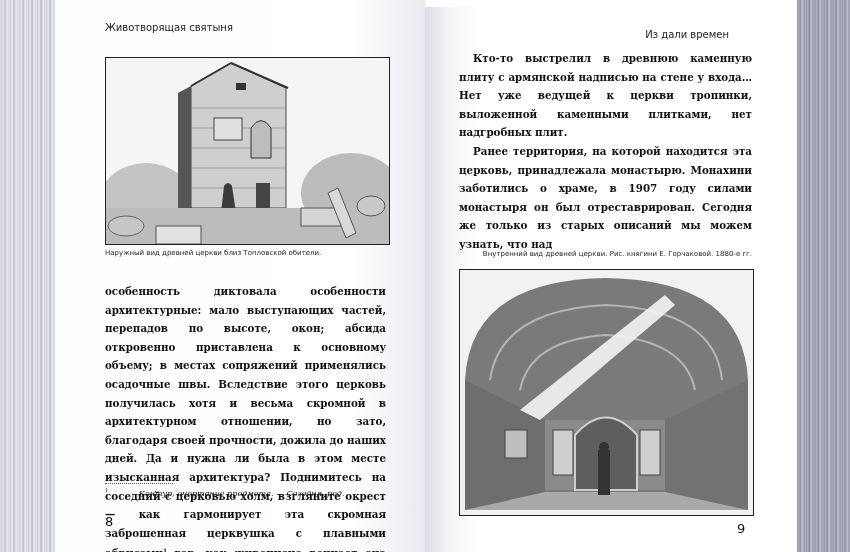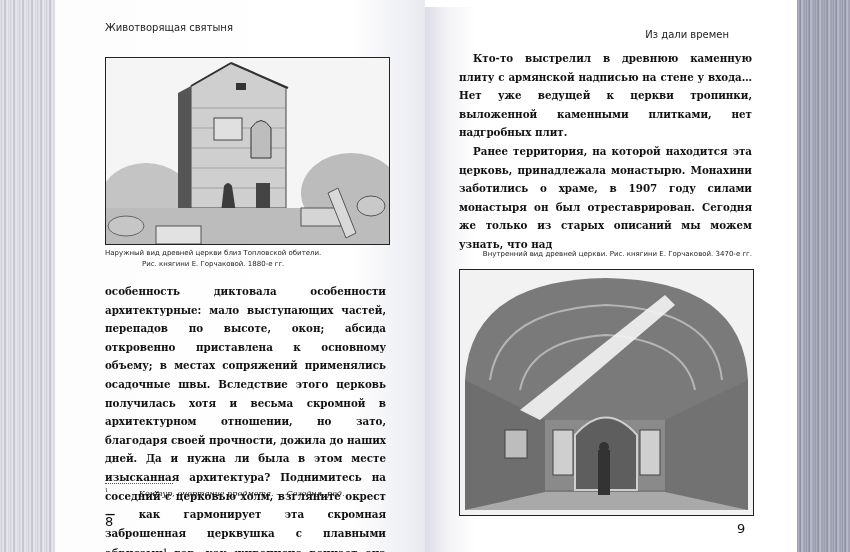--- a/index.html
+++ b/index.html
@@ -99,21 +99,20 @@
       <rect x="50" y="168" width="45" height="18" fill="#e2e2e2" stroke="#555"></rect>
       <rect x="195" y="150" width="40" height="18" fill="#d5d5d5" stroke="#555"></rect>
       <path d="M222,135 L232,130 L250,175 L240,180 Z" fill="#d9d9d9" stroke="#555"></path>
       <ellipse cx="265" cy="148" rx="14" ry="10" fill="#c9c9c9" stroke="#555"></ellipse>
       <ellipse cx="20" cy="168" rx="18" ry="10" fill="#c6c6c6" stroke="#666"></ellipse>
     </svg>
   </div>
 
   <div class="caption cap-left">
     <div>Наружный вид древней церкви близ Топловской обители.</div>
-    <div>Рис. княгини Е. Горчаковой. 1880-е гг.</div>
   </div>
 
   <div class="body-text bt-left">
     <p><span>особенность диктовала особенности архитектурные: мало выступающих частей, перепадов по высоте, окон; абсида откровенно приставлена к основному объему; в местах сопряжений применялись осадочные швы. Вследствие этого церковь получилась хотя и весьма скромной в архитектурном отношении, но зато, благодаря своей прочности, дожила до наших дней. Да и нужна ли была в этом месте изысканная архитектура? Поднимитесь на соседний с церковью холм, взгляните окрест — как гармонирует эта скромная заброшенная церквушка с плавными абрисами</span><sup>1</sup><span> гор, как живописно венчает она высокий холм, у подножия которого блестит небольшое озеро. Поистине — люди, выбравшие для храма это место, обладали непогрешимым эстетическим чутьем и вкусом. Но от убранства</span></p>
   </div>
 
   <div class="footnote-rule"></div>
   <div class="footnote">
     <span class="fn-num">1</span>
     <span class="fn-text">Контур, очертание предмета. — Сегодня. ред.</span>
@@ -123,21 +122,21 @@
 </div>
 
 <div class="page page-right">
   <div class="running-head">Из дали времен</div>
 
   <div class="body-text bt-right">
     <p class="indent">Кто-то выстрелил в древнюю каменную плиту с армянской надписью на стене у входа… Нет уже ведущей к церкви тропинки, выложенной каменными плитками, нет надгробных плит.</p>
     <p class="indent">Ранее территория, на которой находится эта церковь, принадлежала монастырю. Монахини заботились о храме, в 1907 году силами монастыря он был отреставрирован. Сегодня же только из старых описаний мы можем узнать, что над</p>
   </div>
 
-  <div class="caption cap-right">Внутренний вид древней церкви. Рис. княгини Е. Горчаковой. 3470-е гг.</div>
+  <div class="caption cap-right">Внутренний вид древней церкви. Рис. княгини Е. Горчаковой. 1880-е гг.</div>
 
   <div class="figure fig-right">
     <svg width="293" height="245" viewBox="0 0 293 245">
       <rect x="0" y="0" width="293" height="245" fill="#f2f2f2"></rect>
 
       <path d="M5,240 L5,110 Q10,10 146,8 Q283,10 288,110 L288,240 Z" fill="#7a7a7a"></path>
       <path d="M30,110 Q40,40 146,35 Q255,40 262,110" fill="none" stroke="#b5b5b5" stroke-width="2"></path>
       <path d="M60,120 Q70,70 146,65 Q225,70 235,120" fill="none" stroke="#b5b5b5" stroke-width="2"></path>
 
       <polygon points="5,110 85,150 85,225 5,240" fill="#6e6e6e"></polygon>

